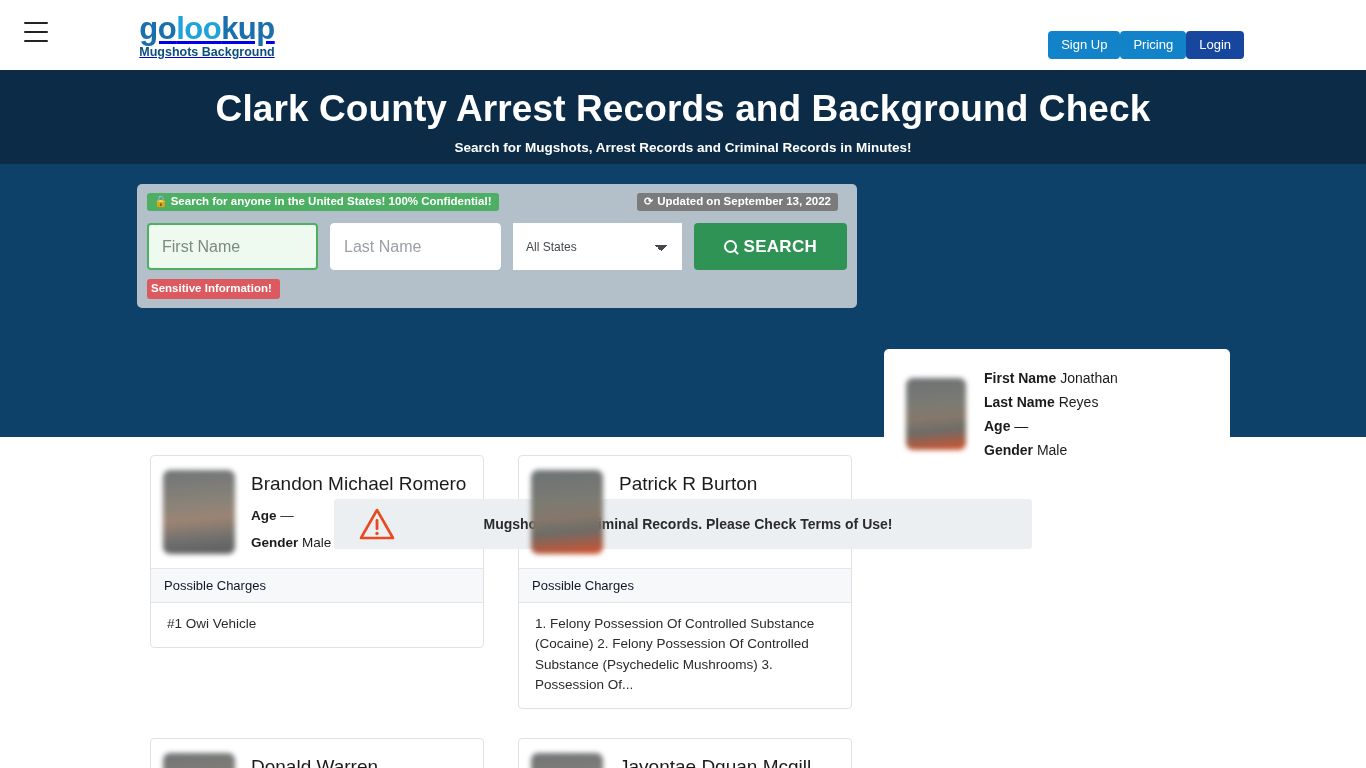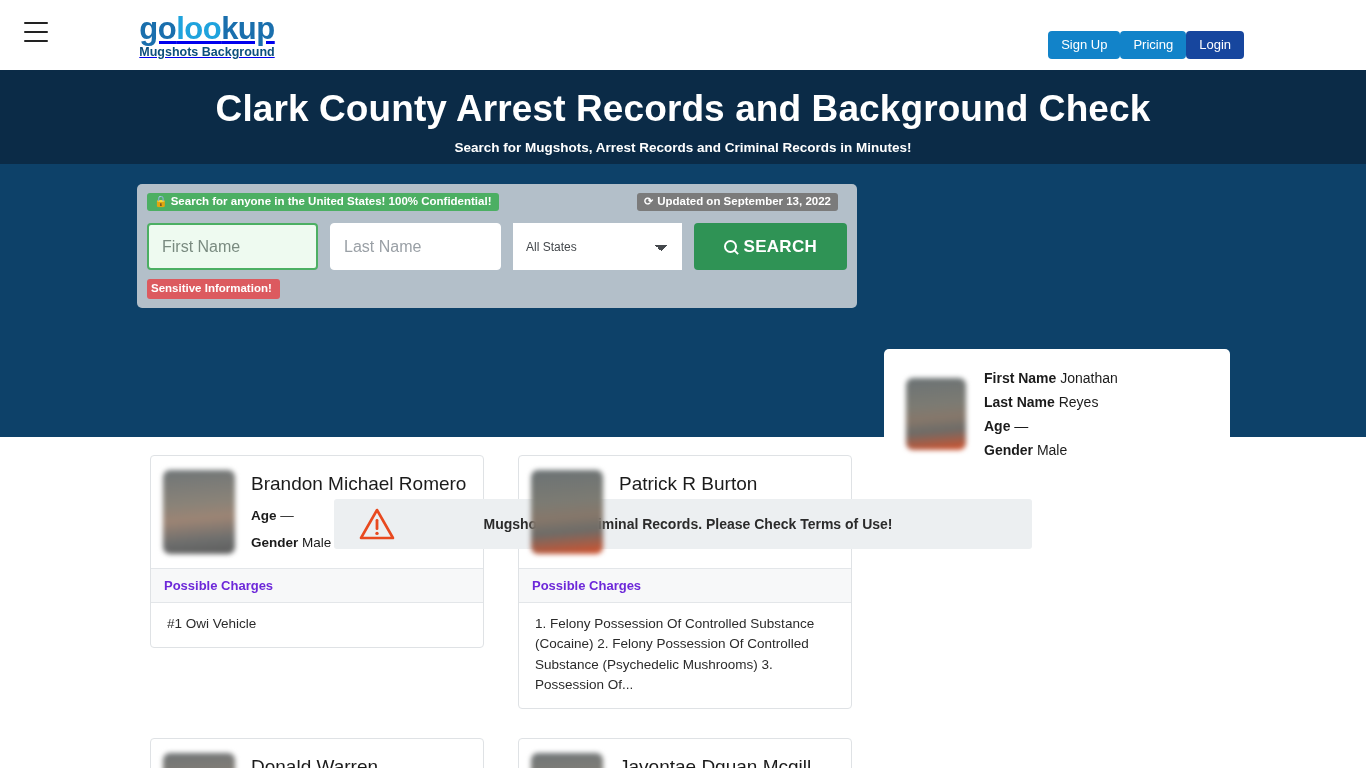--- a/index.html
+++ b/index.html
@@ -320,22 +320,22 @@
     margin-bottom:12px;
   }
   .rmeta:last-child{ margin-bottom:0; }
   .rmeta b{ font-weight:700; }
   .charges-head{
     background:#f7f8f9;
     border-top:1px solid #e3e6e9;
     border-bottom:1px solid #e3e6e9;
     padding:9px 13px;
     font-size:13px;
-    font-weight:700;
-    color:#6d28d9;
+    font-weight:400;
+    color:#0f172a;
   }
   .charges-body{
     padding:11px 16px 13px 16px;
     font-size:13.5px;
     color:#2b2b2b;
     line-height:1.5;
   }
 </style>
 </head>
 <body>

